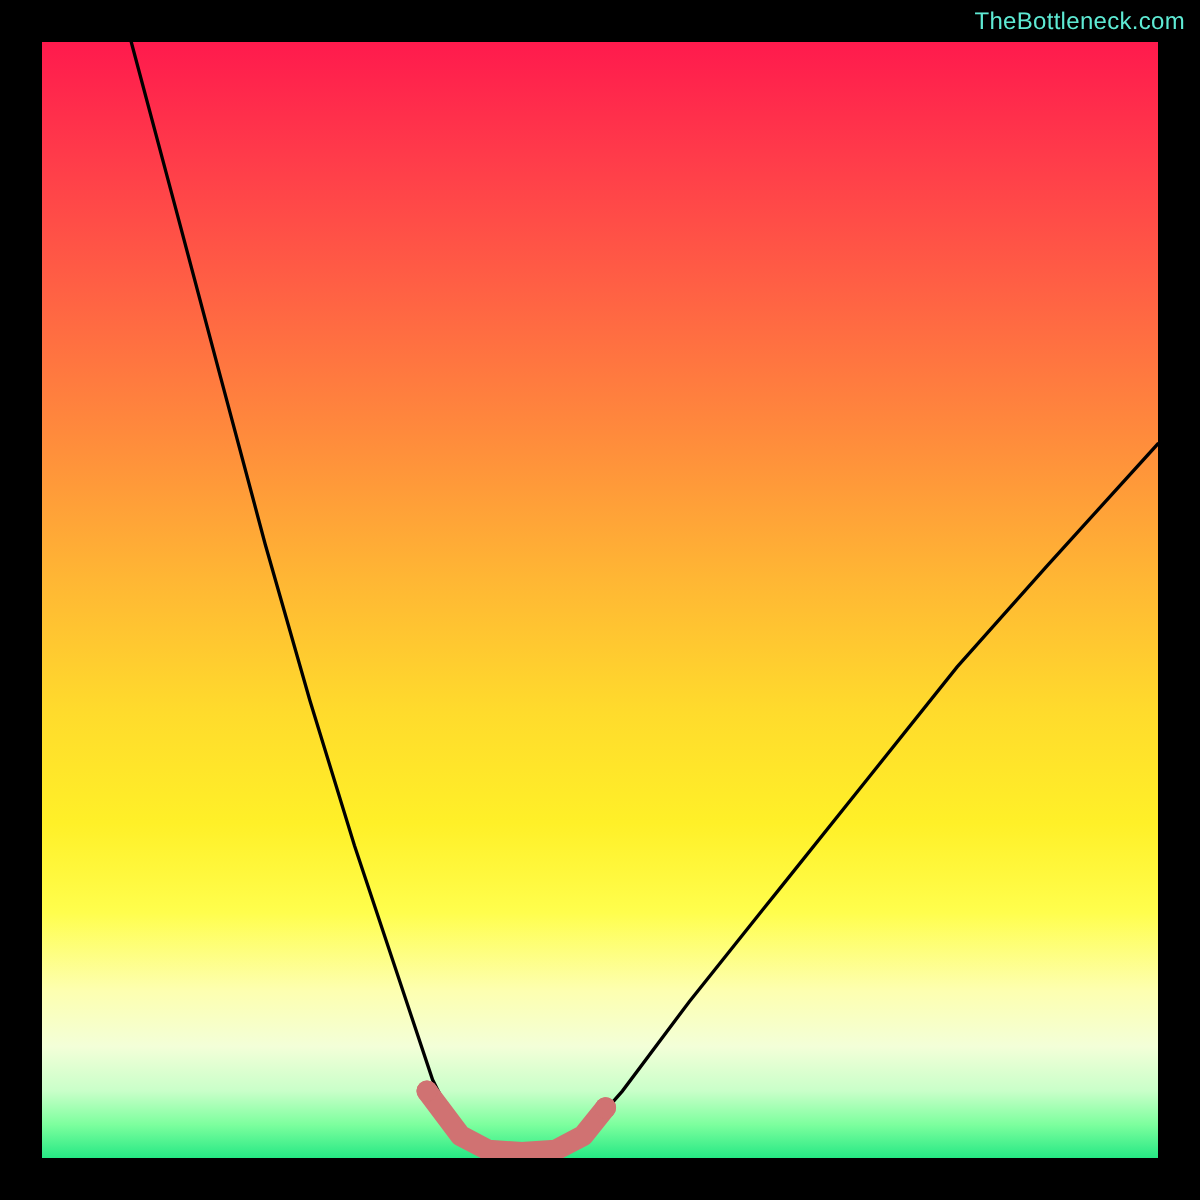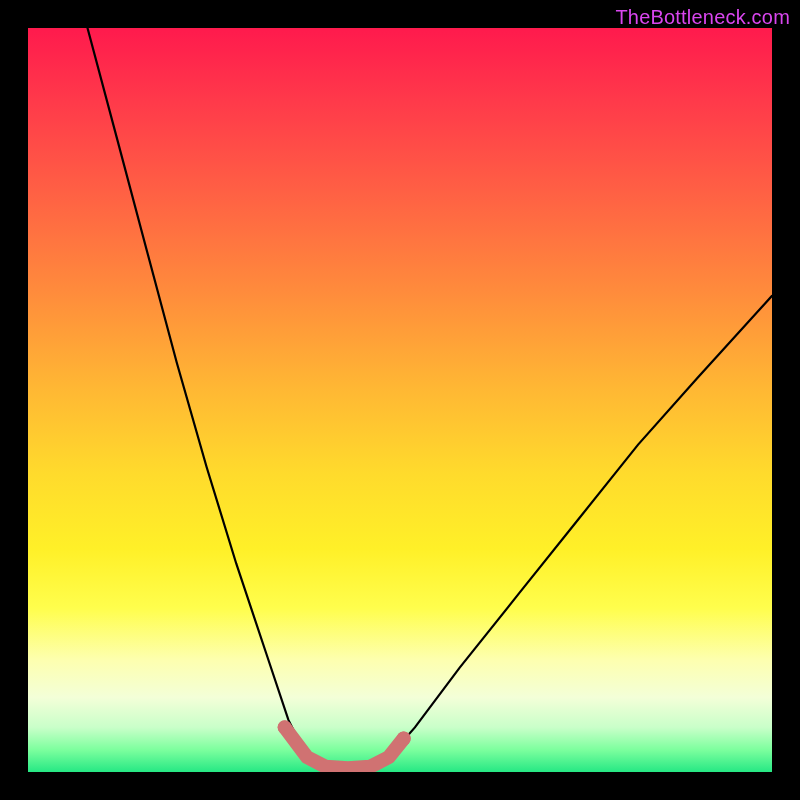--- a/index.html
+++ b/index.html
@@ -29,22 +29,22 @@
       #fdffb0 85%,
       #f3ffd8 90%,
       #c9ffc9 94%,
       #7dff9e 97%,
       #26e884 100%);
   }
   .watermark {
     position: absolute;
     top: 6px;
     right: 10px;
-    color: #d946ef;
-    font-size: 20px;
+    color: #5eead4;
+    font-size: 16px;
     letter-spacing: 0.2px;
     user-select: none;
   }
   svg.plot {
     position: absolute;
     left: 0;
     top: 0;
     width: 744px;
     height: 744px;
   }

